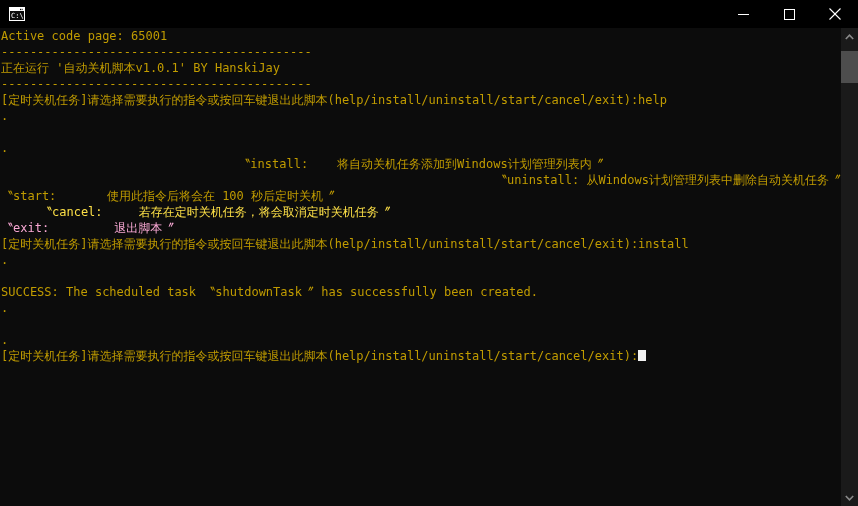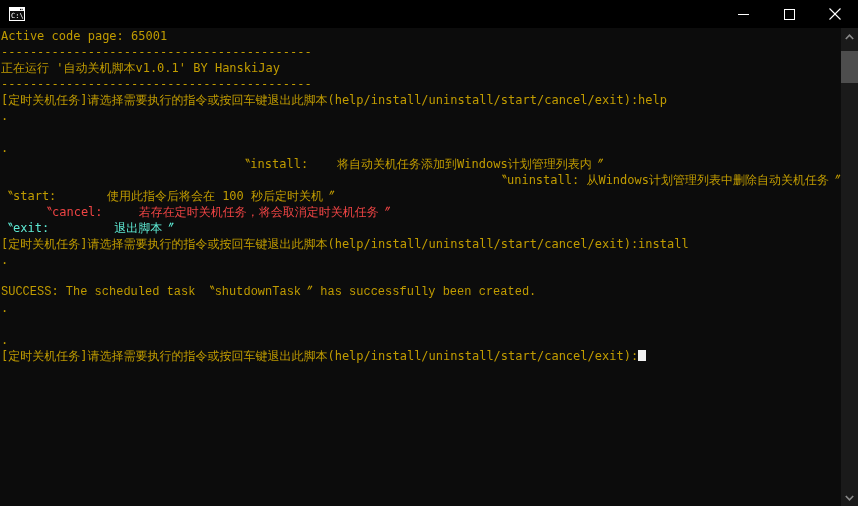--- a/index.html
+++ b/index.html
@@ -137,26 +137,26 @@
       <div class="line" style="color: rgb(193, 156, 0);">-------------------------------------------</div>
       <div class="line" style="color: rgb(193, 156, 0);">正在运行 '自动关机脚本v1.0.1' BY HanskiJay</div>
       <div class="line" style="color: rgb(193, 156, 0);">-------------------------------------------</div>
       <div class="line" style="color: rgb(193, 156, 0);">[定时关机任务]请选择需要执行的指令或按回车键退出此脚本(help/install/uninstall/start/cancel/exit):help</div>
       <div class="line" style="color: rgb(193, 156, 0);">.</div>
       <div class="line blank" style="color: rgb(193, 156, 0);">&nbsp;</div>
       <div class="line" style="color: rgb(193, 156, 0);">.</div>
       <div class="line" style="color: rgb(193, 156, 0); text-align: center;">〝install:    将自动关机任务添加到Windows计划管理列表内〞</div>
       <div class="line" style="color: rgb(193, 156, 0); text-align: right;">〝uninstall: 从Windows计划管理列表中删除自动关机任务〞</div>
       <div class="line" style="color: rgb(193, 156, 0);">〝start:       使用此指令后将会在 100 秒后定时关机〞</div>
-      <div class="line" style="color: #ef4444; padding-left: 40px;">〝cancel:     若存在定时关机任务，将会取消定时关机任务〞</div>
-      <div class="line" style="color: #5eead4;">〝exit:         退出脚本〞</div>
+      <div class="line" style="color: #fde047; padding-left: 40px;">〝cancel:     若存在定时关机任务，将会取消定时关机任务〞</div>
+      <div class="line" style="color: #f9a8d4;">〝exit:         退出脚本〞</div>
       <div class="line" style="color: rgb(193, 156, 0);">[定时关机任务]请选择需要执行的指令或按回车键退出此脚本(help/install/uninstall/start/cancel/exit):install</div>
       <div class="line" style="color: rgb(193, 156, 0);">.</div>
       <div class="line blank" style="color: rgb(193, 156, 0);">&nbsp;</div>
-      <div class="line" style="color: rgb(193, 156, 0); font-family: Liberation Mono, monospace;">SUCCESS: The scheduled task 〝shutdownTask〞 has successfully been created.</div>
+      <div class="line" style="color: rgb(193, 156, 0);">SUCCESS: The scheduled task 〝shutdownTask〞 has successfully been created.</div>
       <div class="line" style="color: rgb(193, 156, 0);">.</div>
       <div class="line blank" style="color: rgb(193, 156, 0);">&nbsp;</div>
       <div class="line" style="color: rgb(193, 156, 0);">.</div>
       <div class="line" style="color: rgb(193, 156, 0);">[定时关机任务]请选择需要执行的指令或按回车键退出此脚本(help/install/uninstall/start/cancel/exit):<span class="cursor" style="background: rgb(242, 242, 242);"></span></div>
     </div>
 </div>
 
 <div id="scrollbar" style="background: rgb(26, 26, 26);">
   <div class="sb-arrow" id="sb-up" style="background: rgb(26, 26, 26);">
     <svg width="9" height="6" viewBox="0 0 9 6">

